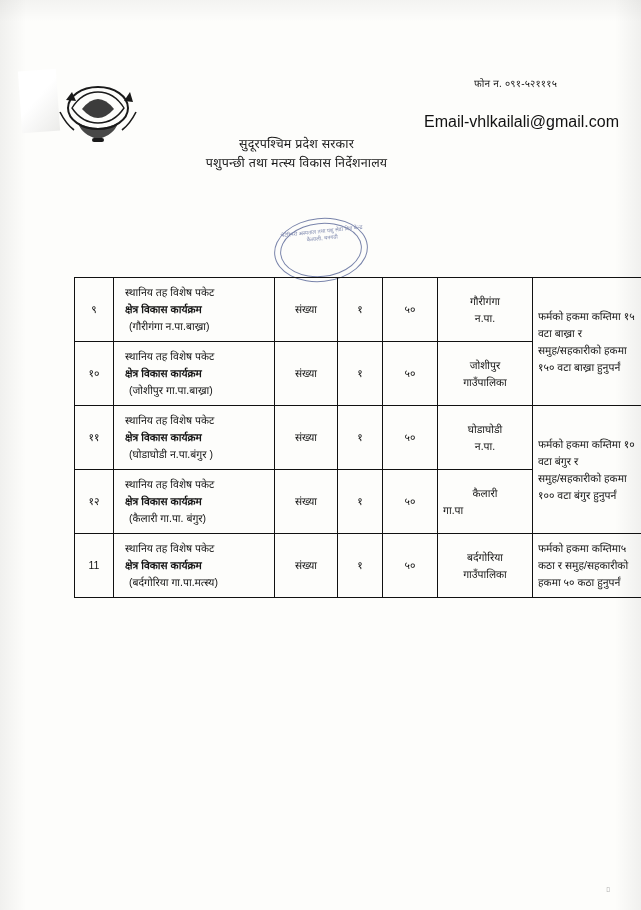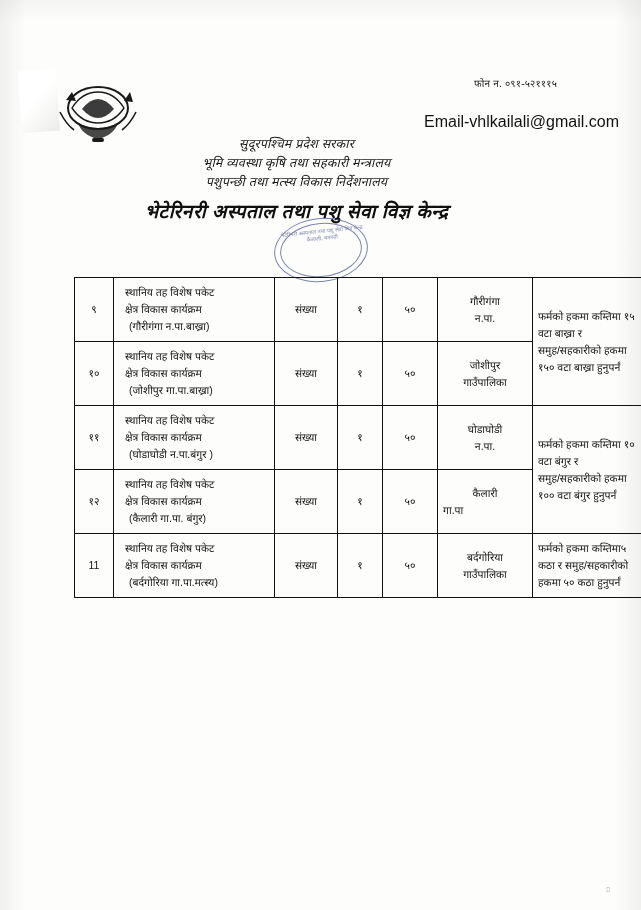--- a/index.html
+++ b/index.html
@@ -49,21 +49,20 @@
     width: 92px;
     height: 74px;
   }
   .head-block {
     position: absolute;
     left: 0;
     top: 135px;
     width: 593px;
     text-align: center;
     color: #161616;
-    font-style: italic;
   }
   .head-line {
     font-size: 12.5px;
     line-height: 19px;
     letter-spacing: 0.2px;
   }
   .head-title {
     margin-top: 6px;
     font-size: 19px;
     font-weight: bold;
@@ -128,21 +127,21 @@
     line-height: 17px;
   }
   .c-sn { width: 28px; text-align: center; }
   .c-prog { width: 150px; }
   .c-unit { width: 52px; text-align: center; border-radius: 12px; }
   .c-qty { width: 34px; text-align: center; }
   .c-num { width: 44px; text-align: center; }
   .c-loc { width: 84px; text-align: center; }
   .c-rem { width: 130px; }
   .prog-line { display: block; text-align: left; padding-left: 6px; }
-  .prog-line.l2 { padding-left: 6px; }
+  .prog-line.l2 { padding-left: 6px; font-weight: bold; }
   .prog-line.l3 { padding-left: 10px; }
   .rem-cell { line-height: 19px; padding-left: 7px; }
   .loc-cell { line-height: 17px; }
   .sig-wrap {
     position: absolute;
     left: 452px;
     top: 778px;
     width: 176px;
     text-align: center;
   }
@@ -200,23 +199,21 @@
         <path d="M72 23 l6 -9 l3 10 z" fill="#1a1a1a"></path>
         <rect x="40" y="60" width="12" height="4" rx="2"></rect>
         <path d="M8 34 q6 12 14 18" stroke="#1a1a1a" stroke-width="1.6" fill="none"></path>
         <path d="M84 34 q-6 12 -14 18" stroke="#1a1a1a" stroke-width="1.6" fill="none"></path>
       </g>
     </svg>
   </div>
 
   <div class="head-block">
     <div class="head-line">सुदूरपश्चिम प्रदेश सरकार</div>
-    <div class="head-line">भूमि व्यवस्था कृषि तथा सहकारी मन्त्रालय</div>
     <div class="head-line">पशुपन्छी तथा मत्स्य विकास निर्देशनालय</div>
-    <div class="head-title">भेटेरिनरी अस्पताल तथा पशु सेवा विज्ञ केन्द्र</div>
   </div>
 
   <div class="stamp">
     <div class="ring"></div>
     <div class="ring2"></div>
     <div class="txt">भेटेरिनरी अस्पताल तथा पशु सेवा विज्ञ केन्द्र कैलाली, धनगढी</div>
   </div>
 
   <table class="tbl">
     <tbody>

